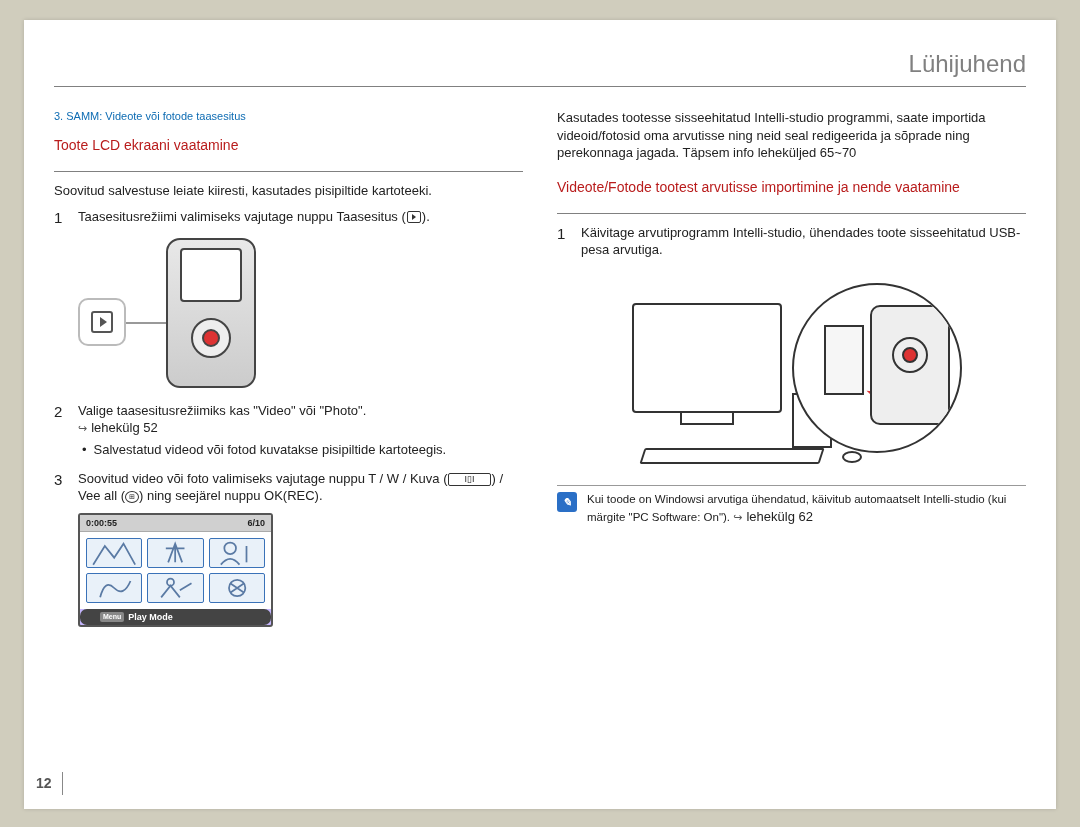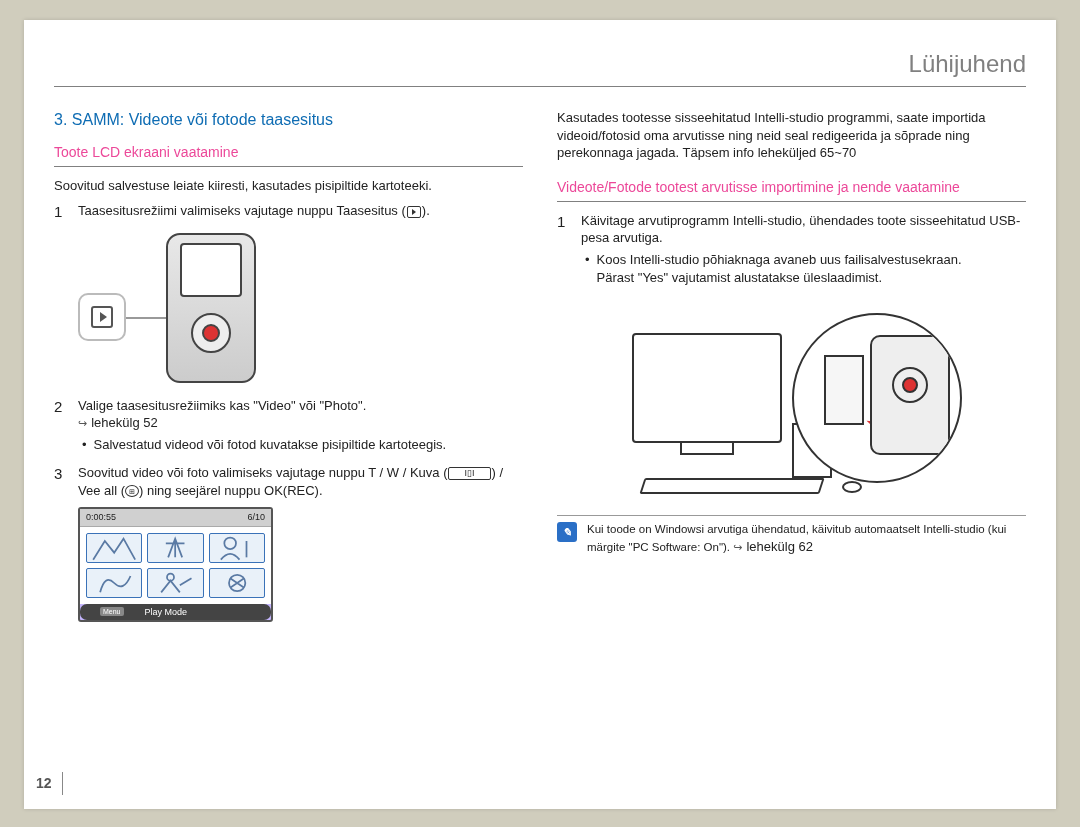--- a/index.html
+++ b/index.html
@@ -30,30 +30,30 @@
     padding-bottom: 6px;
     margin-bottom: 22px;
   }
   .columns {
     display: flex;
     gap: 34px;
   }
   .col { flex: 1; min-width: 0; }
   .step-heading {
     color: #0e6cb3;
-    font-size: 16px;
+    font-size: 11px;
     font-weight: 400;
     margin-bottom: 12px;
   }
   .sub-heading {
-    color: #ec4899;
+    color: #b91c1c;
     font-size: 14px;
     font-weight: 400;
     border-bottom: 1px solid #808080;
-    padding-bottom: 4px;
+    padding-bottom: 16px;
     margin-bottom: 10px;
   }
   .intro { }
   .numlist { margin-top: 8px; }
   .numitem { display: flex; gap: 10px; margin-bottom: 8px; }
   .numitem .num { font-size: 15px; color: #222; min-width: 14px; }
   .numitem .body { flex: 1; }
   .bullets { margin-top: 4px; padding-left: 4px; }
   .bullet { display: flex; gap: 7px; margin-bottom: 3px; }
   .bullet::before { content: "•"; }
@@ -100,26 +100,27 @@
   .camera-pad::after{
     content:""; position:absolute; top:50%; left:50%; transform:translate(-50%,-50%);
     width:14px; height:14px; background:#d33; border-radius:50%; border:2px solid #444;
   }
   .thumbs-panel {
     margin: 8px 0 0 24px;
     width: 195px;
     border:2px solid #555; border-radius:3px;
     background:#c4b5fd;
     font-size:9px;
+    font-weight:bold;
   }
   .thumbs-top { background:#d0d0d0; display:flex; justify-content:space-between; padding:2px 6px; border-bottom:1px solid #aaa;}
   .thumbs-grid { display:grid; grid-template-columns:repeat(3,1fr); gap:5px; padding:6px; background:#fff;}
   .thumb { height:30px; border:1.5px solid #3a72b8; border-radius:2px; background:#e9f1f9; position:relative;}
   .thumb svg { width:100%; height:100%; }
-  .thumbs-bottom { background:#444; color:#fff; padding:2px 20px; display:flex; align-items:center; gap:21px;border-radius:7px;}
+  .thumbs-bottom { background:#444; color:#fff; padding:2px 20px; display:flex; align-items:center; gap:4px;border-radius:7px;}
   .menu-chip { background:#888; color:#fff; font-size:7px; padding:0 3px; border-radius:2px;}
 
   .fig-pc {
     margin: 14px auto 12px auto;
     width: 360px; height: 200px;
     position:relative;
   }
   .monitor { position:absolute; left:20px; top:30px; width:150px; height:110px; border:2px solid #333; border-radius:4px; background:#fff;}
   .monitor::after{ content:""; position:absolute; bottom:-14px; left:50%; transform:translateX(-50%); width:50px; height:12px; border:2px solid #333; border-top:none;}
   .tower{ position:absolute; left:180px; top:120px; width:40px; height:55px; border:2px solid #333;}
@@ -252,28 +253,20 @@
     <div class="col">
       <div class="intro">Kasutades tootesse sisseehitatud Intelli-studio programmi, saate importida videoid/fotosid oma arvutisse ning neid seal redigeerida ja sõprade ning perekonnaga jagada. Täpsem info leheküljed 65~70</div>
 
       <div class="sub-heading" style="margin-top:16px;">Videote/Fotode tootest arvutisse importimine ja nende vaatamine</div>
 
       <div class="numlist">
         <div class="numitem">
           <div class="num">1</div>
           <div class="body">
             <span>Käivitage arvutiprogramm Intelli-studio, ühendades toote sisseehitatud USB-pesa arvutiga.</span>
-            <div class="bullets">
-              <div class="bullet">
-                <div>
-                  <span>Koos Intelli-studio põhiaknaga avaneb uus failisalvestusekraan.</span><br>
-                  <span>Pärast "</span><b>Yes</b><span>" vajutamist alustatakse üleslaadimist.</span>
-                </div>
-              </div>
-            </div>
           </div>
         </div>
       </div>
 
       <div class="fig-pc">
         <div class="monitor"></div>
         <div class="tower"></div>
         <div class="keyboard"></div>
         <div class="mouse"></div>
         <div class="zoom-circle">

